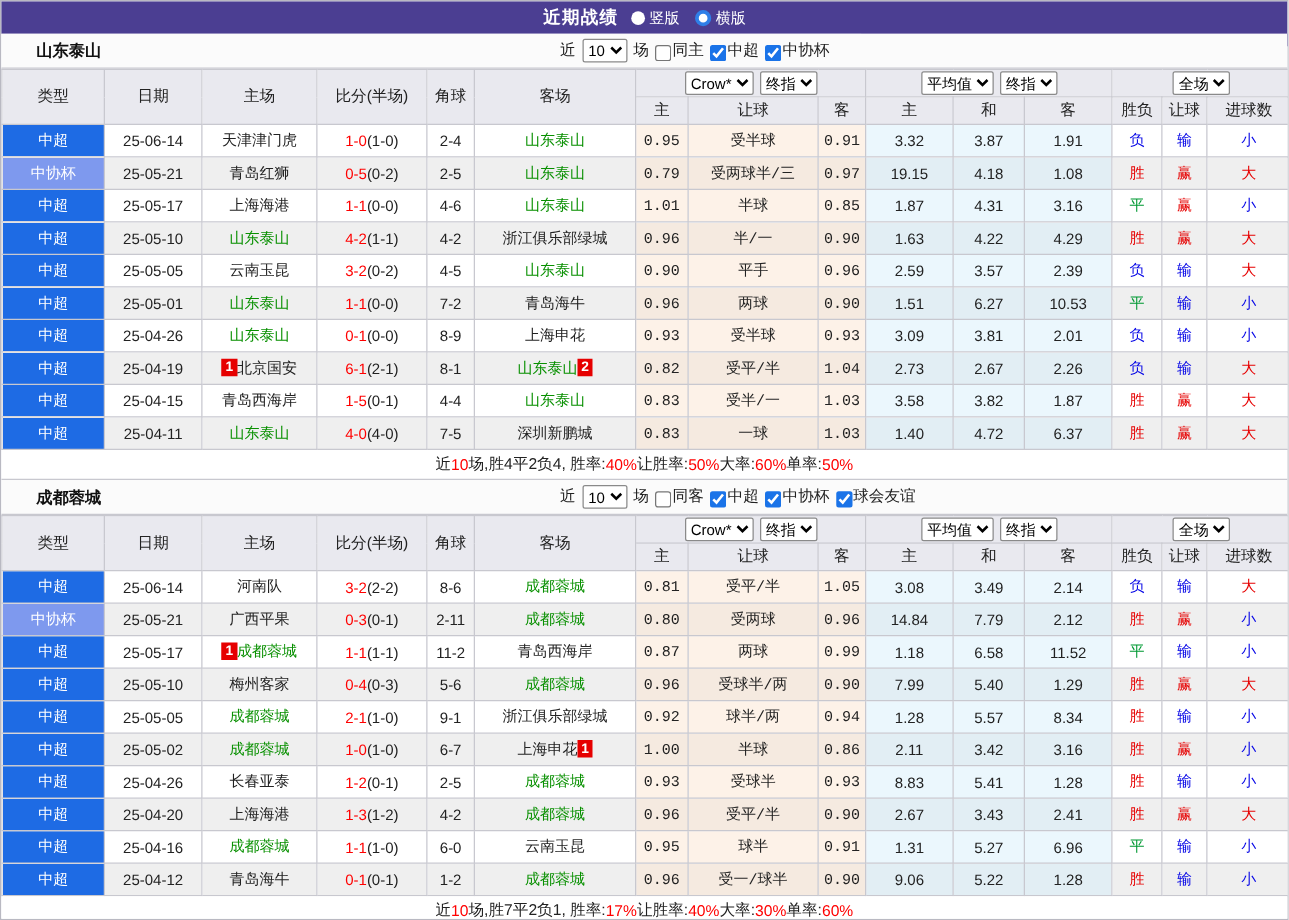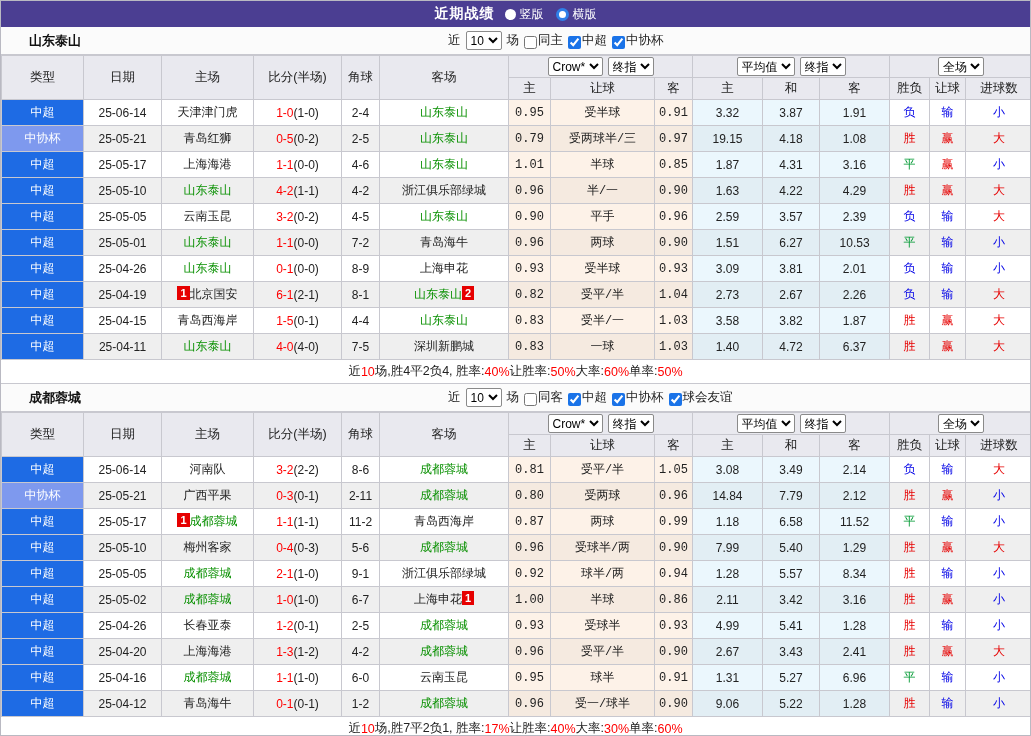--- a/index.html
+++ b/index.html
@@ -598,21 +598,21 @@
           <tr class="even">
             <td class="c-type" style="background: rgb(30, 107, 228);">中超</td>
             <td>25-04-26</td>
             <td><span>长春亚泰</span></td>
             <td><span class="ft">1-2</span><span class="ht">(0-1)</span></td>
             <td>2-5</td>
             <td><span class="team-green">成都蓉城</span></td>
             <td class="c-odds">0.93</td>
             <td class="c-odds">受球半</td>
             <td class="c-odds">0.93</td>
-            <td class="c-avg">4.99</td>
+            <td class="c-avg">8.83</td>
             <td class="c-avg">5.41</td>
             <td class="c-avg">1.28</td>
             <td style="color: rgb(230, 0, 0);">胜</td>
             <td style="color: rgb(0, 0, 230);">输</td>
             <td style="color: rgb(0, 0, 230);">小</td>
           </tr>
           <tr class="odd">
             <td class="c-type" style="background: rgb(30, 107, 228);">中超</td>
             <td>25-04-20</td>
             <td><span>上海海港</span></td>

